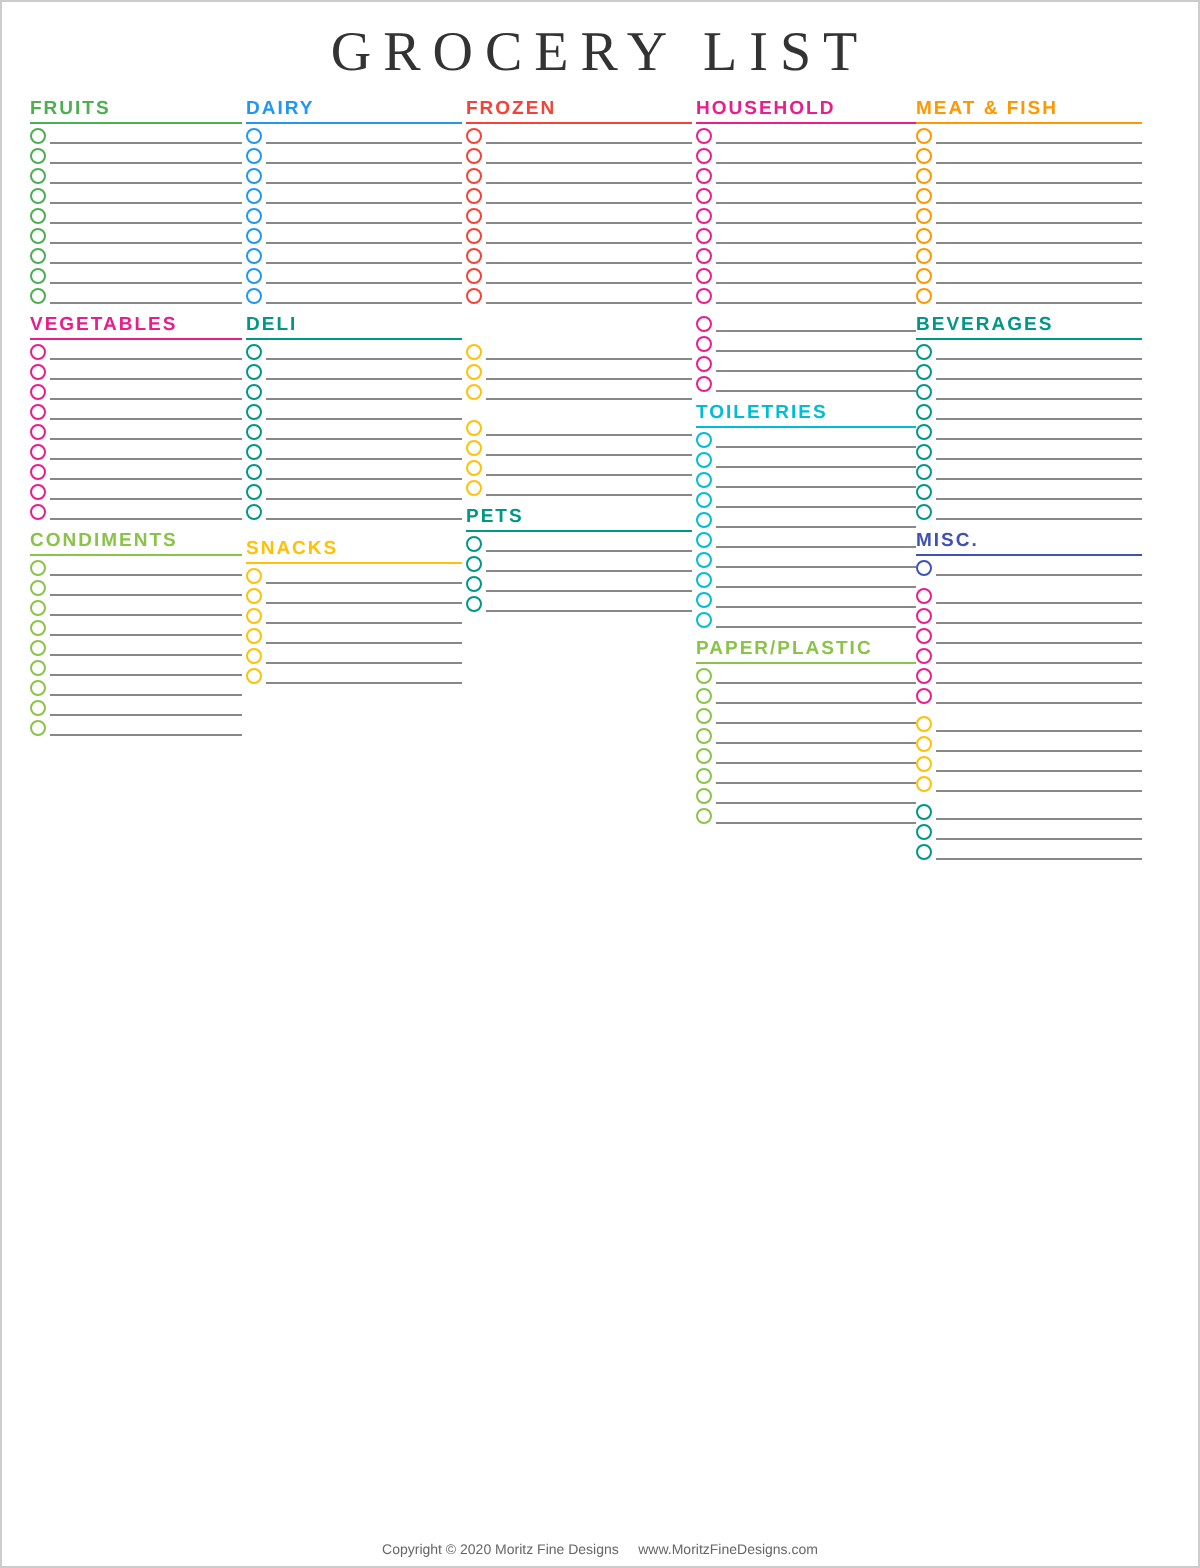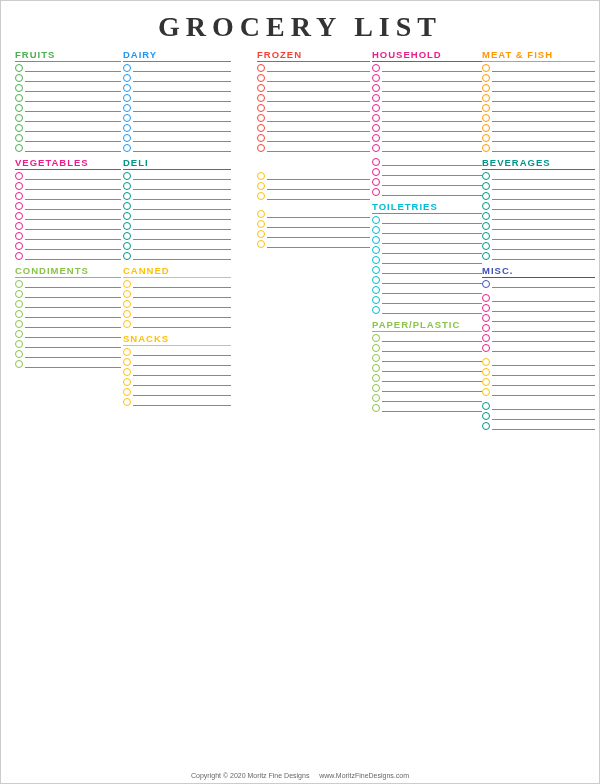--- a/index.html
+++ b/index.html
@@ -15,21 +15,21 @@
       height: 784px;
       background: white;
       border: 1px solid #ccc;
       padding: 10px 14px 6px 14px;
       position: relative;
     }
     .title {
       text-align: center;
       font-size: 28px;
       letter-spacing: 6px;
-      font-weight: bold;
+      font-weight: normal;
       color: #333;
       margin-bottom: 6px;
       font-family: Georgia, serif;
     }
     .section-header {
       font-size: 9.5px;
       font-weight: bold;
       letter-spacing: 1px;
       text-transform: uppercase;
       border-bottom: 1.5px solid currentColor;
@@ -299,75 +299,52 @@
             <div class="bullet bullet-teal"></div>
             <div class="line"></div>
           </div>
         <div class="item-row">
             <div class="bullet bullet-teal"></div>
             <div class="line"></div>
           </div>
       </div>
       <div style="height:4px;"></div>
 
-      <div>
-        <div class="section-header yellow">CANNED</div>
+      <div style="height:4px;"></div>
+
+      <div>
+        <div class="section-header yellow">SNACKS</div>
         <div class="item-row">
             <div class="bullet bullet-yellow"></div>
             <div class="line"></div>
           </div>
         <div class="item-row">
             <div class="bullet bullet-yellow"></div>
             <div class="line"></div>
           </div>
         <div class="item-row">
             <div class="bullet bullet-yellow"></div>
             <div class="line"></div>
           </div>
         <div class="item-row">
             <div class="bullet bullet-yellow"></div>
             <div class="line"></div>
           </div>
         <div class="item-row">
             <div class="bullet bullet-yellow"></div>
             <div class="line"></div>
           </div>
-      </div>
-      <div style="height:4px;"></div>
-
-      <div>
-        <div class="section-header yellow">SNACKS</div>
         <div class="item-row">
             <div class="bullet bullet-yellow"></div>
             <div class="line"></div>
           </div>
-        <div class="item-row">
-            <div class="bullet bullet-yellow"></div>
-            <div class="line"></div>
-          </div>
-        <div class="item-row">
-            <div class="bullet bullet-yellow"></div>
-            <div class="line"></div>
-          </div>
-        <div class="item-row">
-            <div class="bullet bullet-yellow"></div>
-            <div class="line"></div>
-          </div>
-        <div class="item-row">
-            <div class="bullet bullet-yellow"></div>
-            <div class="line"></div>
-          </div>
-        <div class="item-row">
-            <div class="bullet bullet-yellow"></div>
-            <div class="line"></div>
-          </div>
       </div>
     </div>
 
-    <div style="width:115px; flex-shrink:0; padding-right:2px;margin-left:24px;">
+    <div style="width:115px; flex-shrink:0; padding-right:2px;">
 
       <div>
         <div class="section-header red">FROZEN</div>
         <div class="item-row">
             <div class="bullet bullet-red"></div>
             <div class="line"></div>
           </div>
         <div class="item-row">
             <div class="bullet bullet-red"></div>
             <div class="line"></div>
@@ -433,20 +410,39 @@
       <div class="item-row">
           <div class="bullet bullet-yellow"></div>
           <div class="line"></div>
         </div>
       <div class="item-row">
           <div class="bullet bullet-yellow"></div>
           <div class="line"></div>
         </div>
       <div style="height:4px;"></div>
 
+      <div>
+        <div class="section-header teal">PETS</div>
+        <div class="item-row">
+            <div class="bullet bullet-teal"></div>
+            <div class="line"></div>
+          </div>
+        <div class="item-row">
+            <div class="bullet bullet-teal"></div>
+            <div class="line"></div>
+          </div>
+        <div class="item-row">
+            <div class="bullet bullet-teal"></div>
+            <div class="line"></div>
+          </div>
+        <div class="item-row">
+            <div class="bullet bullet-teal"></div>
+            <div class="line"></div>
+          </div>
+      </div>
     </div>
 
     <div style="width:110px; flex-shrink:0;">
 
       <div>
         <div class="section-header pink">HOUSEHOLD</div>
         <div class="item-row">
             <div class="bullet bullet-pink"></div>
             <div class="line"></div>
           </div>

